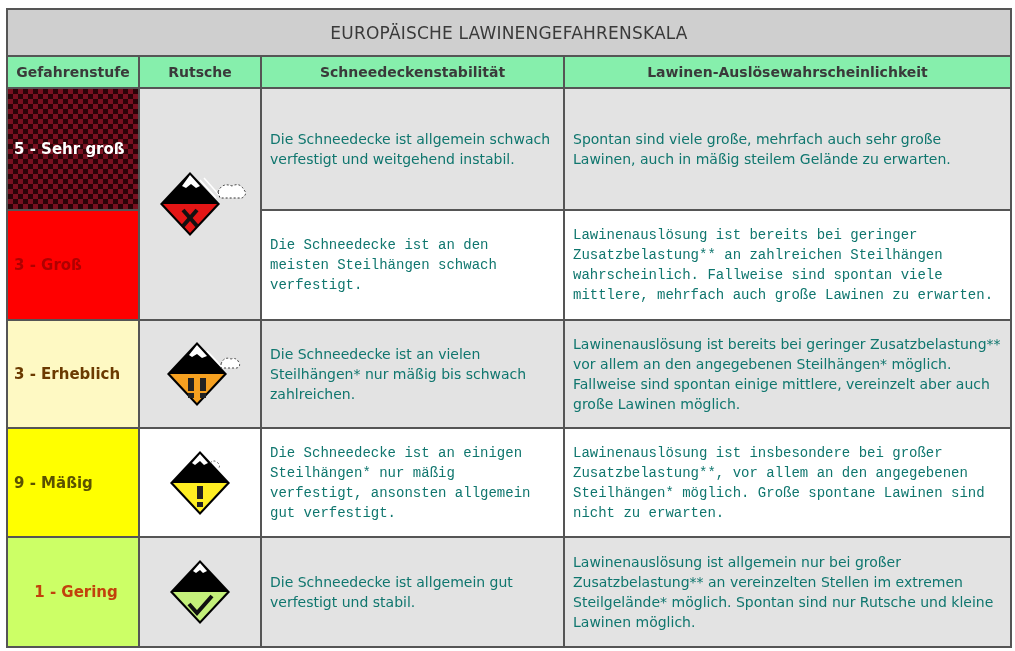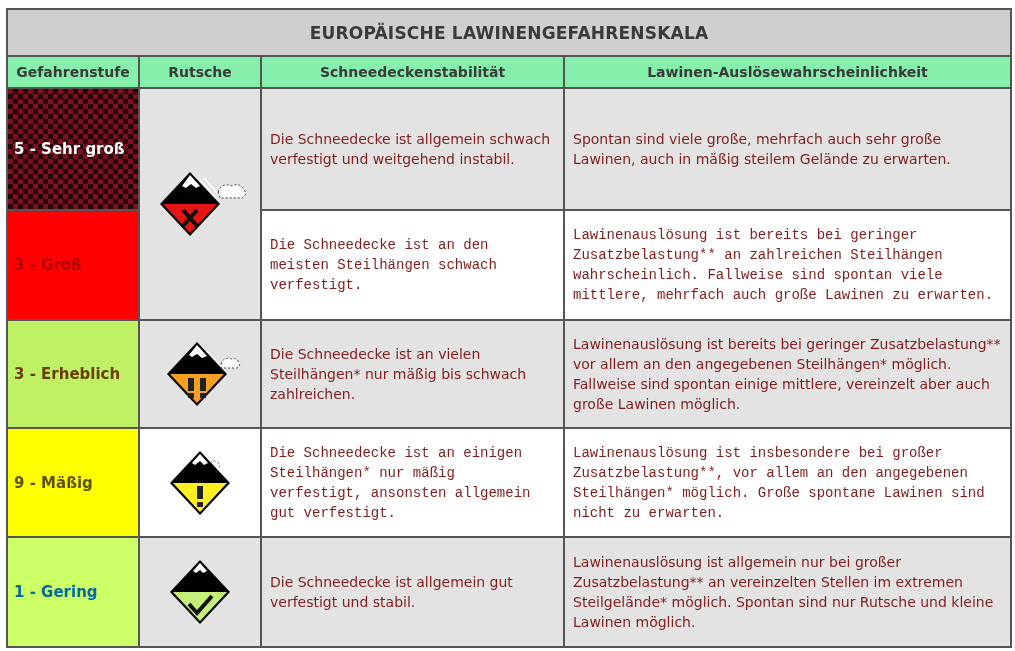--- a/index.html
+++ b/index.html
@@ -1,37 +1,37 @@
 <!DOCTYPE html>
 <html><head>
 <meta charset="utf-8">
 <style>
   html, body { margin:0; padding:0; background:#ffffff; }
   body { width:1015px; height:651px; position:relative; overflow:hidden;
          font-family: "DejaVu Sans", sans-serif; color:#444; }
   table.scale { position:absolute; left:6px; top:8px; width:1004px;
           border-collapse:collapse; table-layout:fixed; }
   table.scale td, table.scale th { border:2px solid #555; padding:0; }
-  .title { background:#cfcfcf; height:45px; text-align:center; font-weight:bold;
+  .title { background:#cfcfcf; height:45px; text-align:center; font-weight:normal;
            font-size:17px; color:#3a3a3a; padding-top:6px; letter-spacing:0.2px; }
   .hdr th { background:#86efac; height:30px; font-size:14px; font-weight:bold; color:#3a3a3a; }
   .lvl { font-size:15px; font-weight:bold; padding-left:6px !important; }
-  .txt { font-size:14px; line-height:20px; padding:0 8px !important; color:#7f1d1d; }
+  .txt { font-size:14px; line-height:20px; padding:0 8px !important; color:#0f766e; }
   .grey { background:#e3e3e3; }
   .white { background:#ffffff;font-family:Liberation Mono, monospace; }
   .sym { text-align:center; vertical-align:middle; }
   .lvl5 { background-color:#7a1020;
           background-image:
             linear-gradient(45deg, #2a0308 25%, transparent 25%, transparent 75%, #2a0308 75%),
             linear-gradient(45deg, #2a0308 25%, transparent 25%, transparent 75%, #2a0308 75%);
           background-size:10px 10px; background-position:0 0, 5px 5px; color:#fff; }
   .lvl4 { background:#ff0000; color:#b00000; }
-  .lvl3 { background:#bef264; color:#6b3a00; }
+  .lvl3 { background:#fef9c3; color:#6b3a00; }
   .lvl2 { background:#ffff00; color:#5a5200; }
-  .lvl1 { background:#ccff66; color:#0369a1; }
+  .lvl1 { background:#ccff66; color:#c2410c;text-align:center; }
   svg { display:inline-block; vertical-align:middle; }
 </style>
 </head>
 <body>
 
 <table class="scale">
   <colgroup>
     <col style="width:132px">
       <col style="width:122px">
       <col style="width:303px">

